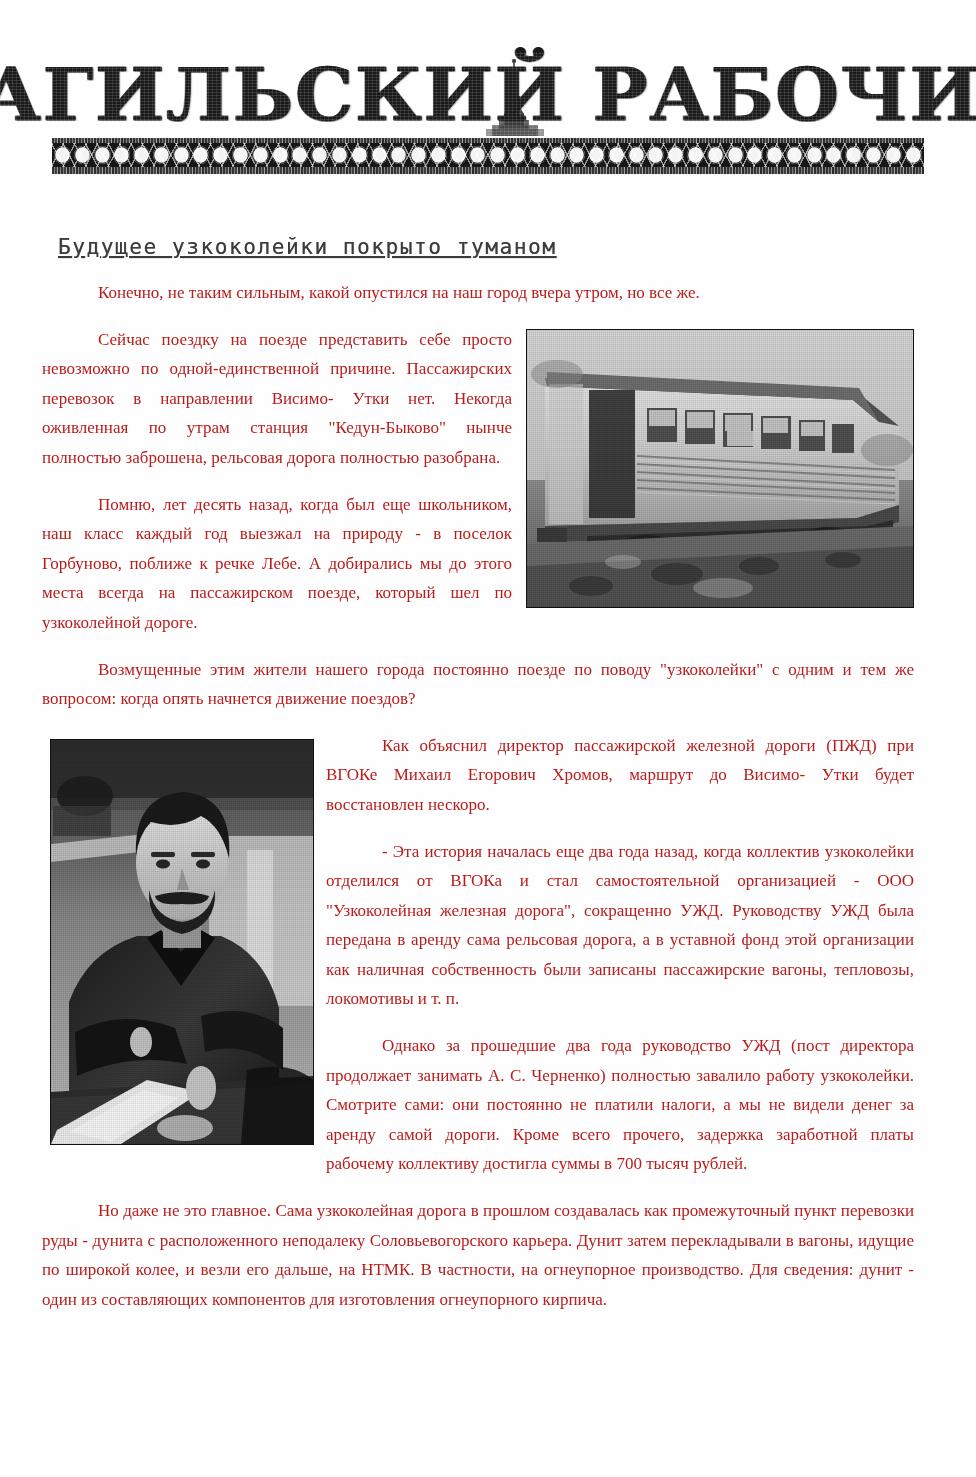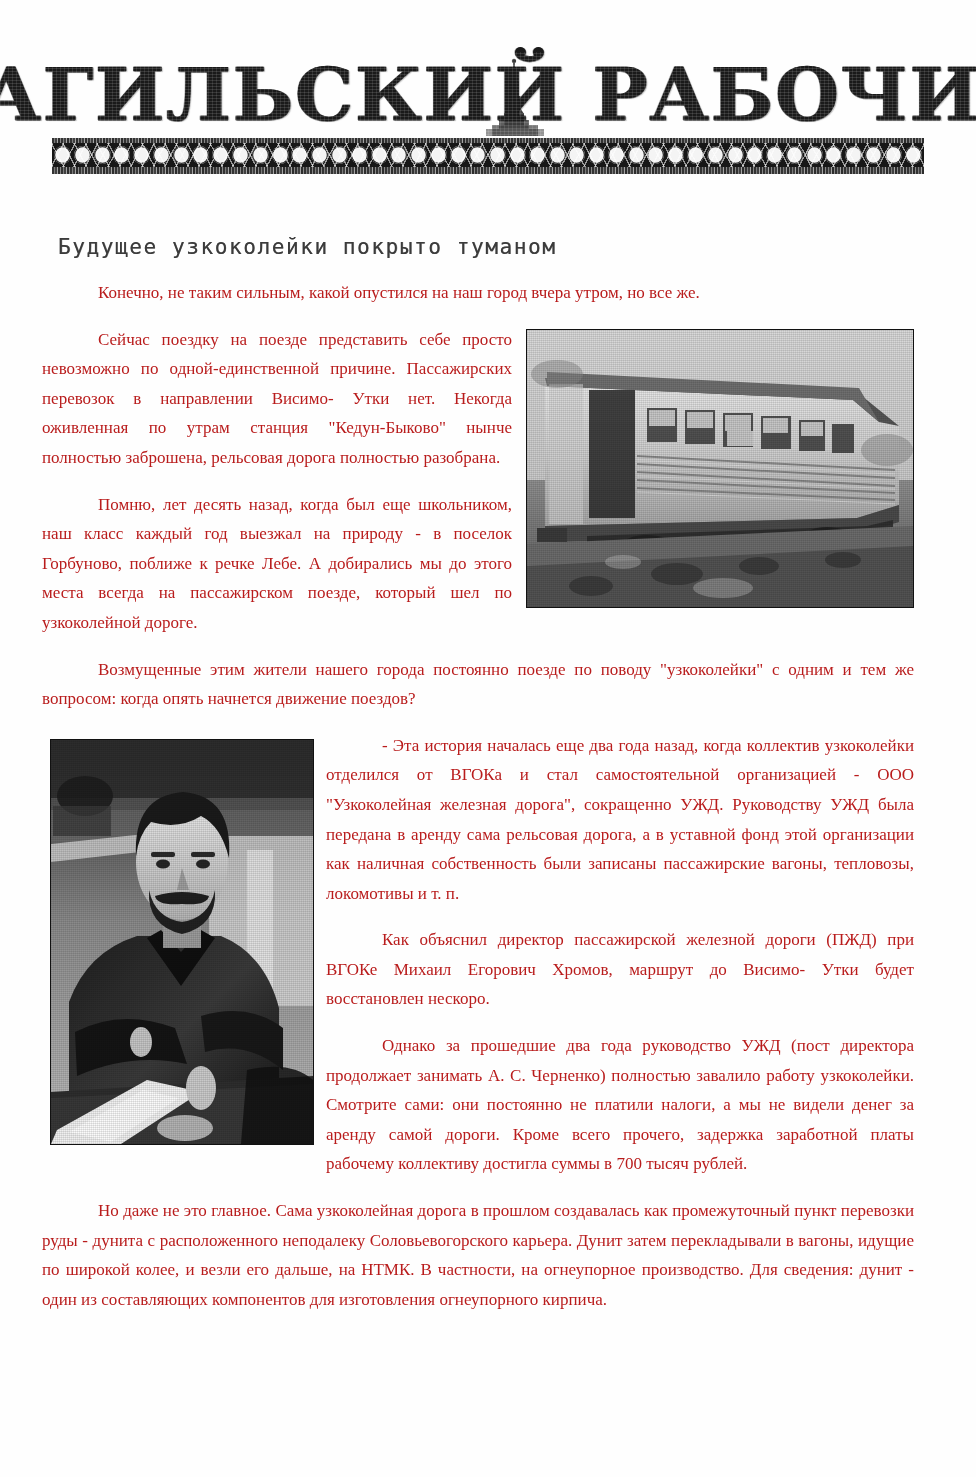--- a/index.html
+++ b/index.html
@@ -130,20 +130,21 @@
     top: 219px;
     width: 860px;
     font-family: "DejaVu Sans Mono", "Liberation Mono", monospace;
     font-size: 21px;
     line-height: 28px;
     letter-spacing: 1.6px;
     color: #3b3b3b;
     white-space: nowrap;
     font-weight: normal;
     text-shadow: 0.4px 0 0 rgba(60,60,60,0.45), 0 0.4px 0 rgba(80,80,80,0.35);
+    text-decoration: underline;
   }
 
   
   .article {
     position: absolute;
     left: 42px;
     top: 278px;
     width: 872px;
     font-size: 17px;
     line-height: 29.6px;
@@ -440,22 +441,22 @@
         <ellipse cx="150" cy="348" rx="15" ry="22" fill="#c9c9c9"></ellipse>
         <ellipse cx="90" cy="302" rx="11" ry="15" fill="#c4c4c4"></ellipse>
 
         <ellipse cx="134" cy="388" rx="28" ry="13" fill="#cfcfcf" opacity="0.8"></ellipse>
 
         <path d="M 196 330 Q 240 320 262 340 L 262 404 L 190 404 Z" fill="#101010" opacity="0.85"></path>
       </svg>
       <div class="grain"></div>
     </div>
 
+    <p>Как объяснил директор пассажирской железной дороги (ПЖД) при ВГОКе Михаил Егорович Хромов, маршрут до Висимо- Утки будет восстановлен нескоро.</p>
     <p>- Эта история началась еще два года назад, когда коллектив узкоколейки отделился от ВГОКа и стал самостоятельной организацией - ООО "Узкоколейная железная дорога", сокращенно УЖД. Руководству УЖД была передана в аренду сама рельсовая дорога, а в уставной фонд этой организации как наличная собственность были записаны пассажирские вагоны, тепловозы, локомотивы и т. п.</p>
-    <p>Как объяснил директор пассажирской железной дороги (ПЖД) при ВГОКе Михаил Егорович Хромов, маршрут до Висимо- Утки будет восстановлен нескоро.</p>
     <p>Однако за прошедшие два года руководство УЖД (пост директора продолжает занимать А. С. Черненко) полностью завалило работу узкоколейки. Смотрите сами: они постоянно не платили налоги, а мы не видели денег за аренду самой дороги. Кроме всего прочего, задержка заработной платы рабочему коллективу достигла суммы в 700 тысяч рублей.</p>
 
     <div style="clear:both;"></div>
 
     <p class="tight">Но даже не это главное. Сама узкоколейная дорога в прошлом создавалась как промежуточный пункт перевозки руды - дунита с расположенного неподалеку Соловьевогорского карьера. Дунит затем перекладывали в вагоны, идущие по широкой колее, и везли его дальше, на НТМК. В частности, на огнеупорное производство. Для сведения: дунит - один из составляющих компонентов для изготовления огнеупорного кирпича.</p>
   </div>
 
 </div>
 
 </body></html>

